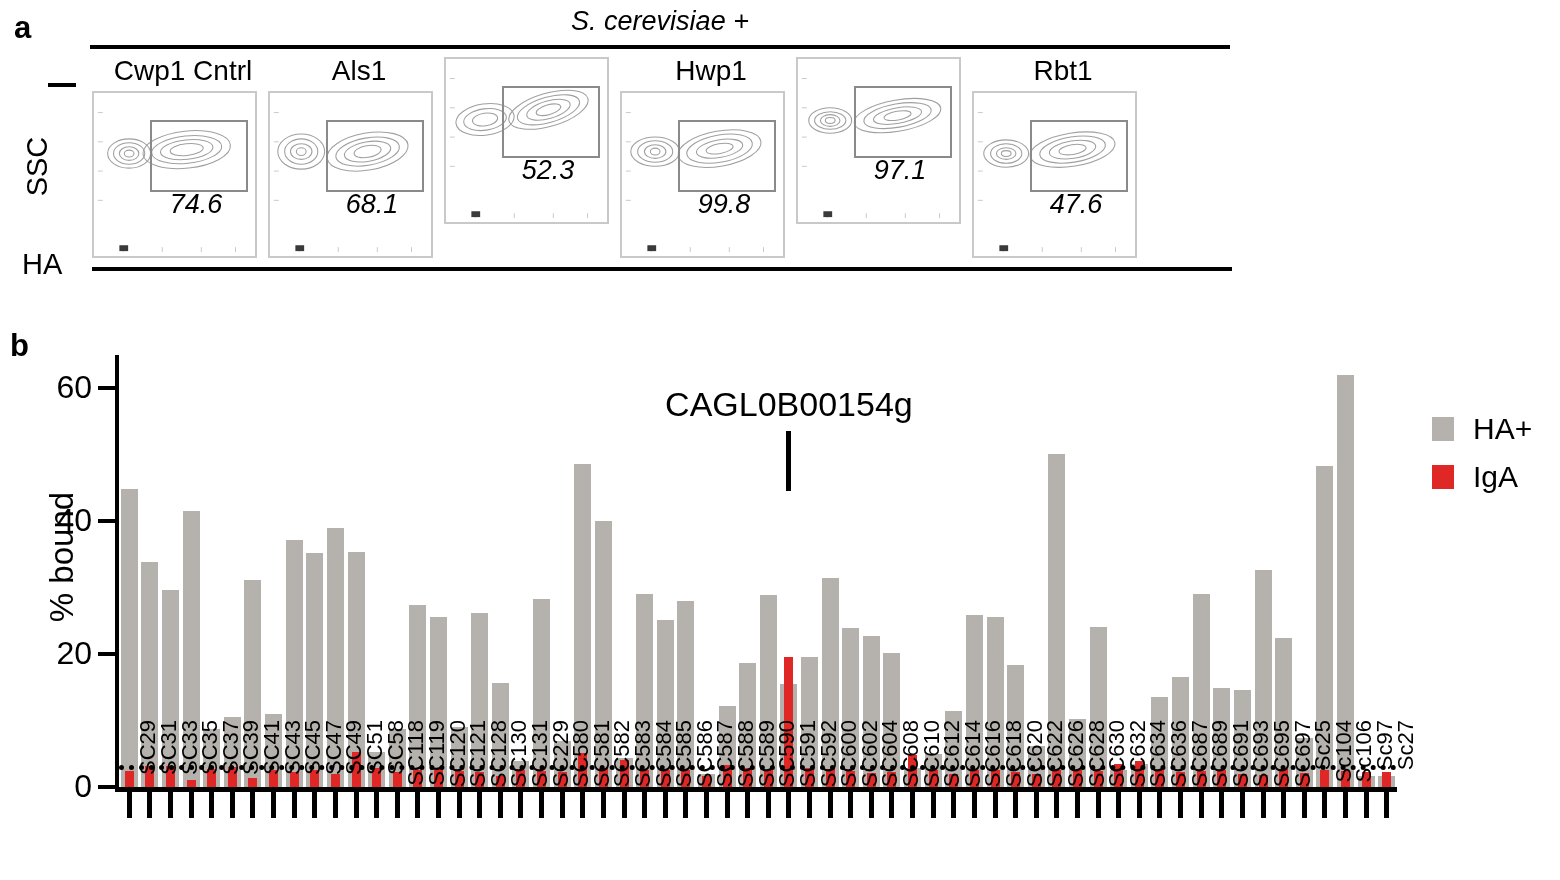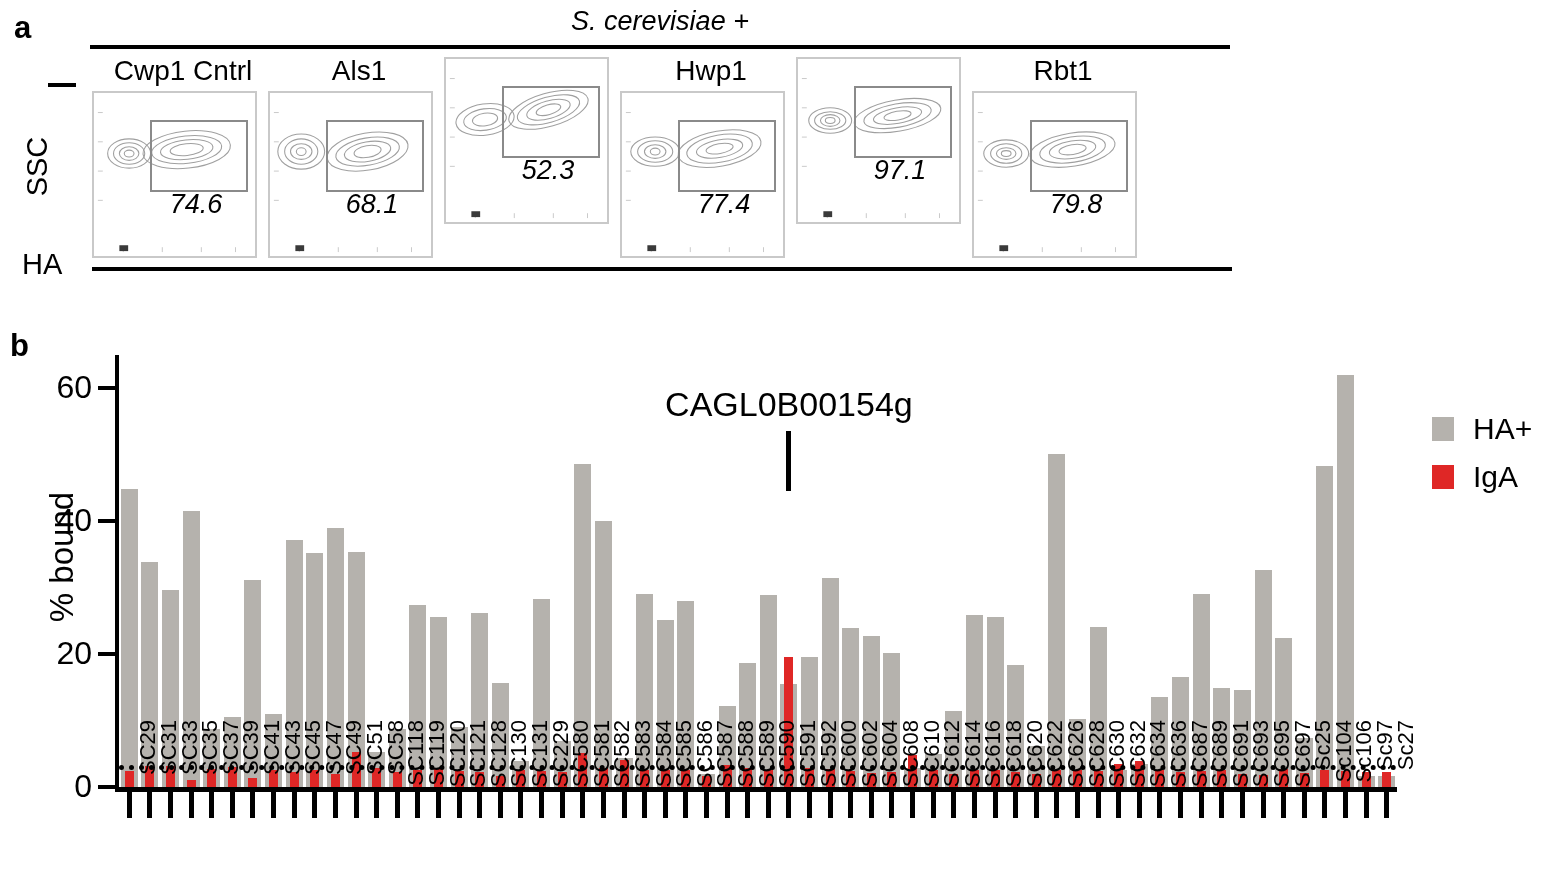--- a/index.html
+++ b/index.html
@@ -369,21 +369,21 @@
             <line x1="4" y1="80" x2="9" y2="80"></line>
               <line x1="4" y1="110" x2="9" y2="110"></line>
             <line x1="30" y1="158" x2="30" y2="163"></line>
               <line x1="70" y1="158" x2="70" y2="163"></line>
             <line x1="110" y1="158" x2="110" y2="163"></line>
               <line x1="145" y1="158" x2="145" y2="163"></line>
           </g>
           <rect x="26" y="156" width="9" height="6" fill="#3a3a3a"></rect>
         </svg>
         <div class="gate-box"></div>
-        <div class="gate-pct">77.4</div>
+        <div class="gate-pct">99.8</div>
       </div>
     </div>
 
     <div class="flow-col" style="left:796px;">
       <div class="flow-plot">
         <svg class="blobs" viewBox="0 0 165 167">
           <g fill="none" stroke="#8f8f8f" stroke-width="1.1" opacity="0.85">
             <ellipse cx="33" cy="63" rx="22" ry="13"></ellipse>
               <ellipse cx="33" cy="63" rx="16" ry="9"></ellipse>
             <ellipse cx="33" cy="63" rx="10" ry="6"></ellipse>
@@ -430,21 +430,21 @@
             <line x1="4" y1="80" x2="9" y2="80"></line>
               <line x1="4" y1="110" x2="9" y2="110"></line>
             <line x1="30" y1="158" x2="30" y2="163"></line>
               <line x1="70" y1="158" x2="70" y2="163"></line>
             <line x1="110" y1="158" x2="110" y2="163"></line>
               <line x1="145" y1="158" x2="145" y2="163"></line>
           </g>
           <rect x="26" y="156" width="9" height="6" fill="#3a3a3a"></rect>
         </svg>
         <div class="gate-box"></div>
-        <div class="gate-pct">79.8</div>
+        <div class="gate-pct">47.6</div>
       </div>
     </div>
 
   </div>
 
   <div id="panel-b">
 
     <div class="panel-letter" id="panel-b-letter" style="left:10px; top:30px;">b</div>
 
     <div id="y-axis-title">% bound</div>

